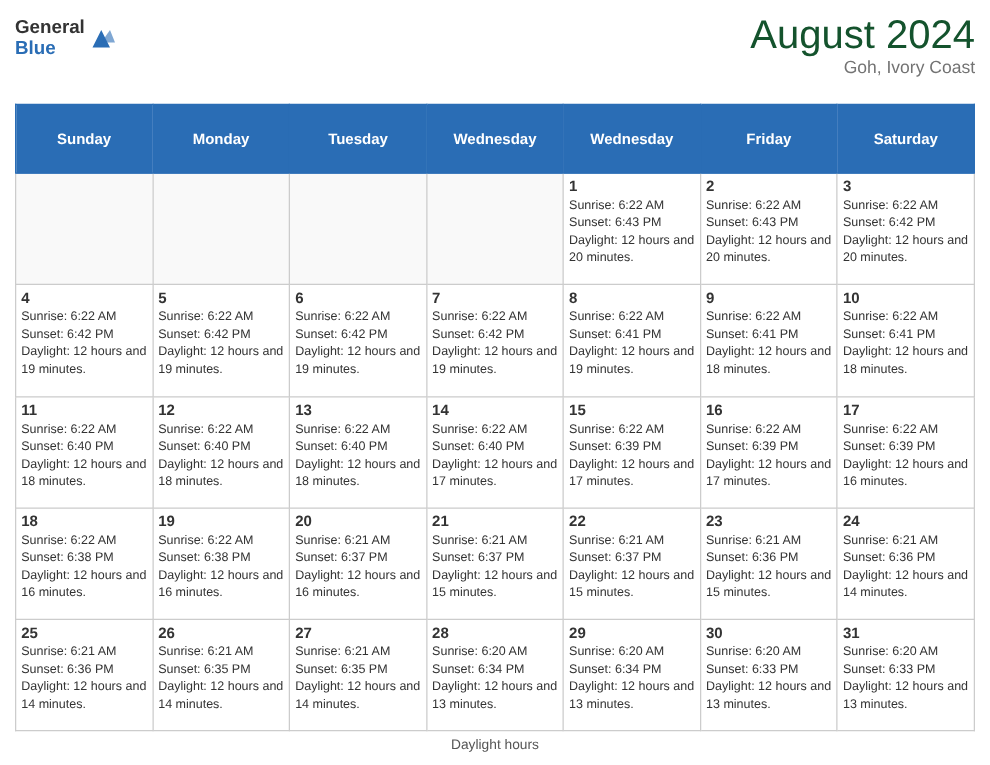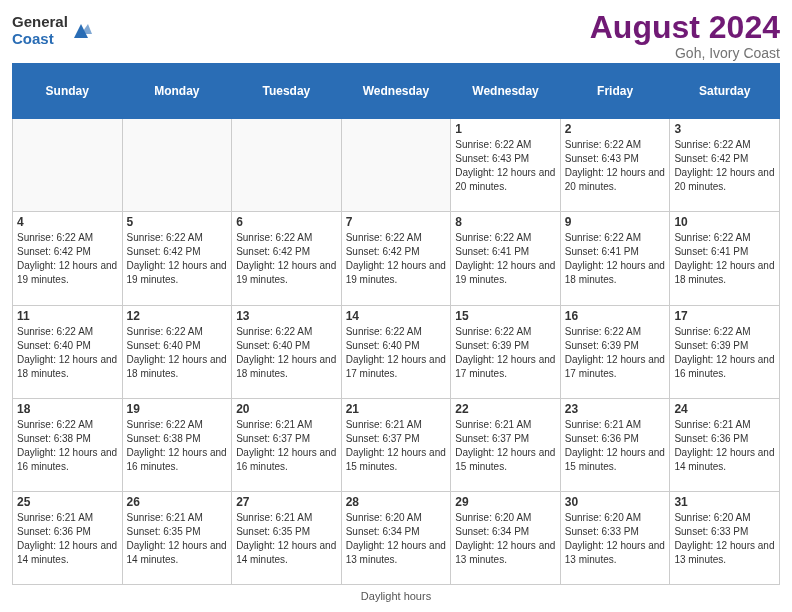--- a/index.html
+++ b/index.html
@@ -14,21 +14,21 @@
       width: 792px;
       height: 612px;
       padding: 10px 12px;
       display: flex;
       flex-direction: column;
     }
     .header {
       display: flex;
       align-items: flex-start;
       justify-content: space-between;
-      margin-bottom: 2px;
+      margin-bottom: 22px;
     }
     .logo {
       display: flex;
       align-items: center;
       margin-top: 4px;
     }
     .logo-text {
       display: flex;
       flex-direction: column;
       line-height: 1.1;
@@ -46,22 +46,22 @@
     .logo-icon {
       width: 22px;
       height: 22px;
       margin-left: 2px;
     }
     .title-block {
       text-align: right;
     }
     .month-title {
       font-size: 32px;
-      font-weight: bold;
-      color: #701a75;
+      font-weight: normal;
+      color: #14532d;
       line-height: 1.1;
     }
     .location {
       font-size: 14px;
       color: #737373;
     }
     .calendar {
       flex: 1;
       border: 1px solid #ccc;
       border-collapse: collapse;
@@ -107,21 +107,21 @@
     }
   </style>
 </head>
 <body>
 
 <div class="page">
   <div class="header">
     <div class="logo">
       <div class="logo-text">
         <span class="logo-general">General</span>
-        <span class="logo-blue">Coast</span>
+        <span class="logo-blue">Blue</span>
       </div>
       <svg class="logo-icon" viewBox="0 0 22 22">
         <polygon points="4,18 11,4 18,18" fill="#2a6db5"></polygon>
         <polygon points="11,14 18,4 22,14" fill="#2a6db5" opacity="0.6"></polygon>
       </svg>
     </div>
     <div class="title-block">
       <div class="month-title">August 2024</div>
       <div class="location">Goh, Ivory Coast</div>
     </div>

